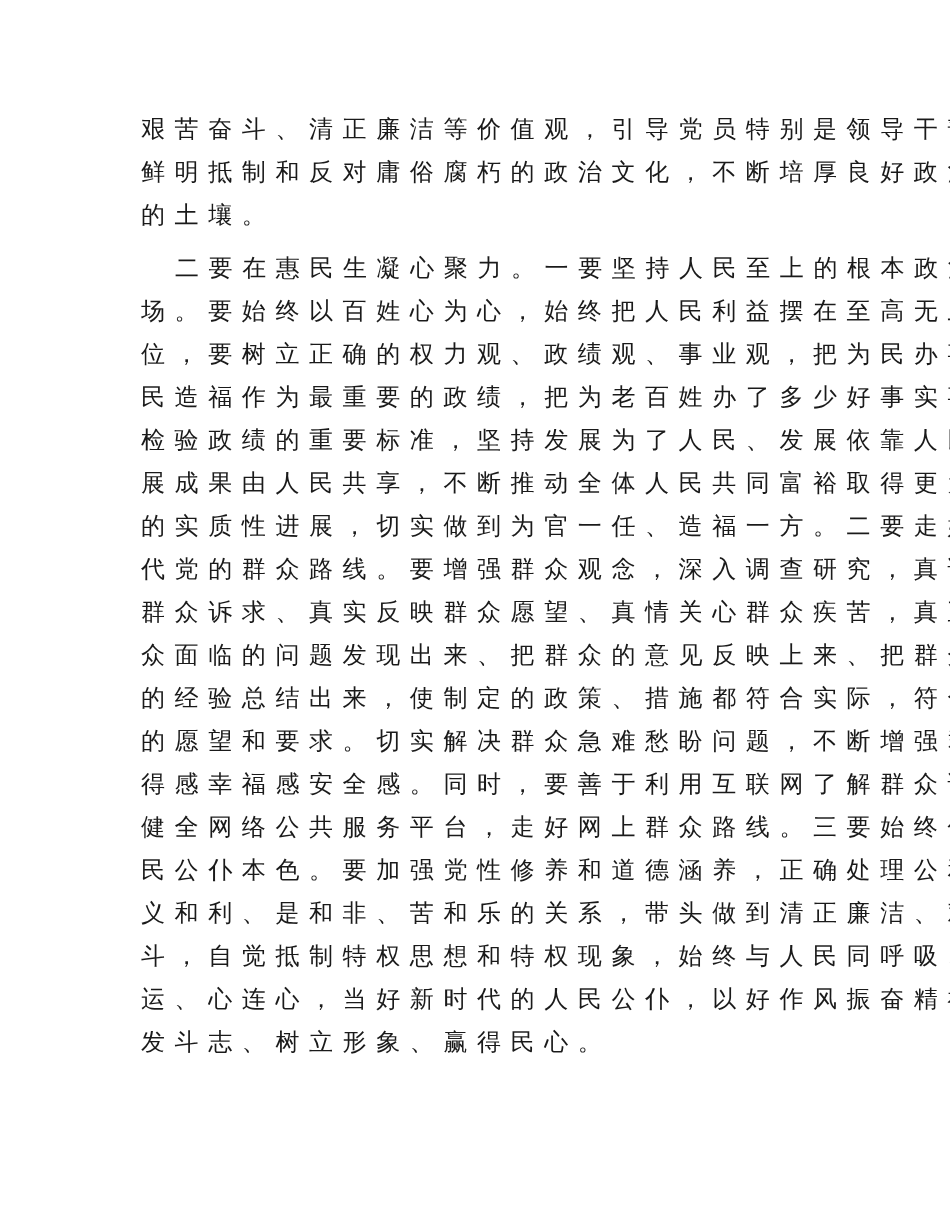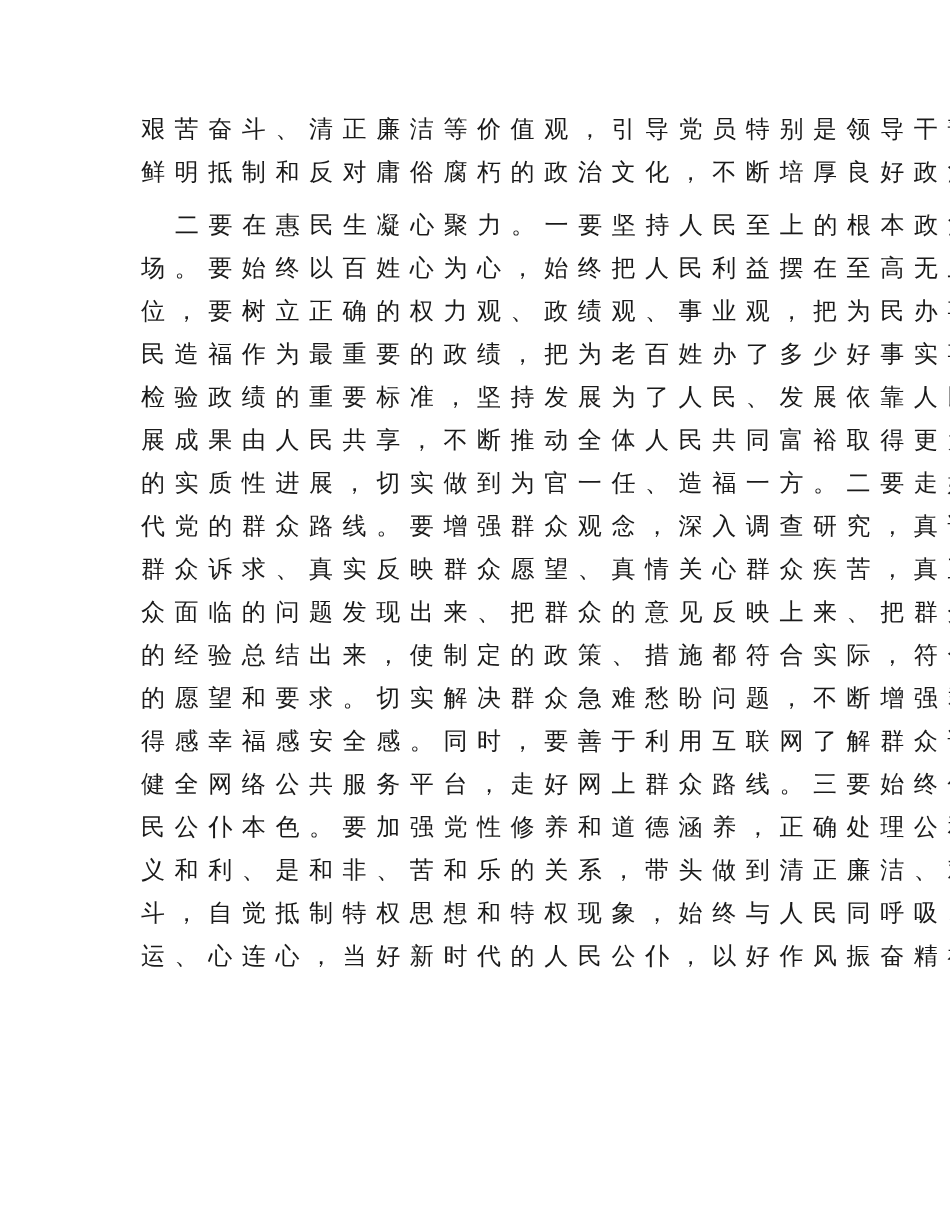--- a/index.html
+++ b/index.html
@@ -41,34 +41,36 @@
       white-space: nowrap;
     }
   </style>
 </head>
 <body>
 
 <div class="page">
   <p class="para cont">
     <span class="line">艰苦奋斗、清正廉洁等价值观，引导党员特别是领导干部旗帜</span>
     <span class="line">鲜明抵制和反对庸俗腐朽的政治文化，不断培厚良好政治生态</span>
+    <span class="line">的土壤。</span>
   </p>
   <p class="para indent">
     <span class="line" style="text-indent:34px">二要在惠民生凝心聚力。一要坚持人民至上的根本政治立</span>
     <span class="line" style="text-indent:0">场。要始终以百姓心为心，始终把人民利益摆在至高无上的地</span>
     <span class="line" style="text-indent:0">位，要树立正确的权力观、政绩观、事业观，把为民办事、为</span>
     <span class="line" style="text-indent:0">民造福作为最重要的政绩，把为老百姓办了多少好事实事作为</span>
     <span class="line" style="text-indent:0">检验政绩的重要标准，坚持发展为了人民、发展依靠人民、发</span>
     <span class="line" style="text-indent:0">展成果由人民共享，不断推动全体人民共同富裕取得更为明显</span>
     <span class="line" style="text-indent:0">的实质性进展，切实做到为官一任、造福一方。二要走好新时</span>
     <span class="line" style="text-indent:0">代党的群众路线。要增强群众观念，深入调查研究，真诚倾听</span>
     <span class="line" style="text-indent:0">群众诉求、真实反映群众愿望、真情关心群众疾苦，真正把群</span>
     <span class="line" style="text-indent:0">众面临的问题发现出来、把群众的意见反映上来、把群众创造</span>
     <span class="line" style="text-indent:0">的经验总结出来，使制定的政策、措施都符合实际，符合群众</span>
     <span class="line" style="text-indent:0">的愿望和要求。切实解决群众急难愁盼问题，不断增强群众获</span>
     <span class="line" style="text-indent:0">得感幸福感安全感。同时，要善于利用互联网了解群众诉求，</span>
     <span class="line" style="text-indent:0">健全网络公共服务平台，走好网上群众路线。三要始终保持人</span>
     <span class="line" style="text-indent:0">民公仆本色。要加强党性修养和道德涵养，正确处理公和私、</span>
     <span class="line" style="text-indent:0">义和利、是和非、苦和乐的关系，带头做到清正廉洁、艰苦奋</span>
     <span class="line" style="text-indent:0">斗，自觉抵制特权思想和特权现象，始终与人民同呼吸、共命</span>
     <span class="line" style="text-indent:0">运、心连心，当好新时代的人民公仆，以好作风振奋精神、激</span>
+    <span class="line" style="text-indent:0">发斗志、树立形象、赢得民心。</span>
   </p>
 </div>
 
 </body></html>

